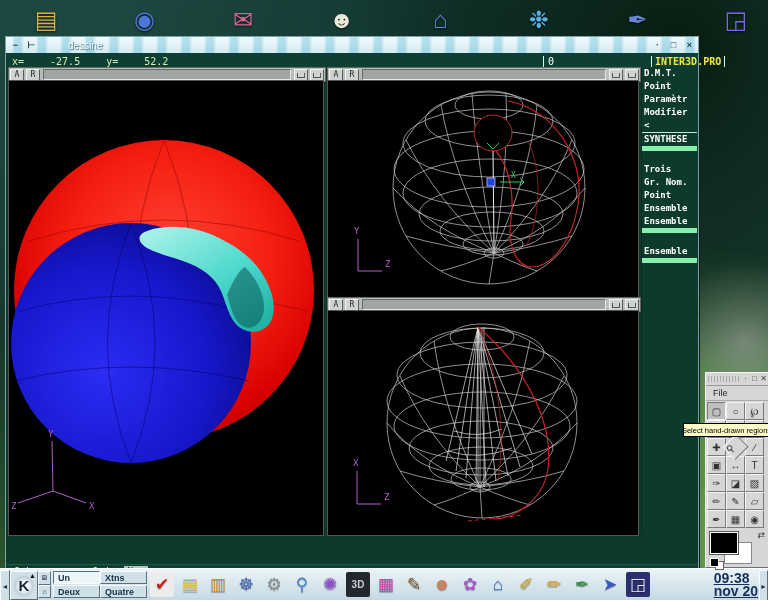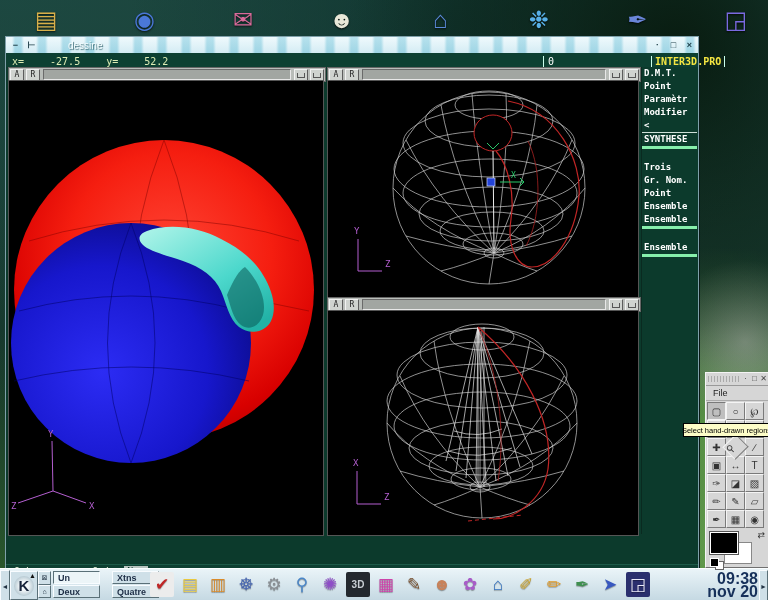--- a/index.html
+++ b/index.html
@@ -47,21 +47,21 @@
           color:#222;font-family:"DejaVu Sans Mono",monospace;}
   .vp-bar{flex:1;height:9px;margin:0 2px;background:#a2a6a2;border:1px solid;border-color:#6a6a6a #e8e8e8 #e8e8e8 #6a6a6a;}
   .vp-sq{width:12px;height:10px;margin:0 1px;background:#cfd3cf;border:1px solid;
          border-color:#f2f2f2 #5c5c5c #5c5c5c #f2f2f2;position:relative;}
   .vp-sq::after{content:"";position:absolute;left:2px;top:3px;width:6px;height:4px;border:1px solid #555;border-top:none;}
   .canvas{position:absolute;background:#000;border:1px solid #555;}
   .menu-panel{position:absolute;left:635px;top:0;width:55px;height:467px;background:#0c3a2c;
     border-left:1px solid #0a2a20;color:#fff;font-family:"DejaVu Sans Mono",monospace;
     font-size:9px;font-weight:bold;}
   .mitem{padding:1px 2px;line-height:11px;white-space:nowrap;overflow:hidden;cursor:default;}
-  .mitem.sep-b{border-bottom:3px solid #86efac;}
+  .mitem.sep-b{border-bottom:5px solid #86efac;}
   .mitem.sep-t{border-top:1px solid #cfe0d8;}
   .mitem.gap-t{margin-top:12px;}
   .bottomrows{position:absolute;left:0;top:497px;width:692px;}
   .brow{height:12px;font-family:"DejaVu Sans Mono",monospace;font-size:10px;color:#e8f0d8;
         display:flex;align-items:center;background:#0d4032;border-top:1px solid #1d5a48;}
   .brow .sp{margin-left:18px;}
   .chip{background:#b8c4c0;color:#0a3428;padding:0 3px;margin-left:14px;}
   .prompt-row{height:11px;background:#083226;color:#2fd6c4;font-family:"DejaVu Sans Mono",monospace;
         font-size:10px;display:flex;align-items:center;border-top:1px solid #1d5a48;}
   
@@ -99,30 +99,30 @@
         border-color:#f8fcff #5a7078 #5a7078 #f8fcff;display:flex;align-items:center;justify-content:center;
         font-weight:bold;font-size:15px;color:#16233a;}
   .kbtn i{position:absolute;right:1px;top:0;font-size:7px;font-style:normal;color:#111;}
   .kgear{position:absolute;width:20px;height:20px;border-radius:50%;
          background:radial-gradient(circle,#f4f8fa 30%,#9ab4c0 90%);z-index:0;}
   .kbtn b{z-index:1;}
   .minis{position:absolute;left:38px;top:2px;width:13px;height:27px;display:flex;flex-direction:column;}
   .mini{flex:1;background:#cfe0e8;border:1px solid;border-color:#f8fcff #5a7078 #5a7078 #f8fcff;
         font-size:7px;display:flex;align-items:center;justify-content:center;color:#234;}
   .pager{position:absolute;left:53px;top:2px;width:94px;height:27px;display:grid;
-         grid-template-columns:47px 47px;grid-auto-rows:13px;grid-auto-flow:row;gap:1px 12px;}
+         grid-template-columns:47px 47px;grid-auto-rows:13px;grid-auto-flow:row;gap:1px 0;}
   .pbtn{background:#cfe0e8;border:1px solid;border-color:#f8fcff #5a7078 #5a7078 #f8fcff;
         font-size:9px;font-weight:bold;color:#1c2c44;display:flex;align-items:center;padding-left:4px;}
   .pbtn.active{background:#ecf5f8;border-color:#5a7078 #f8fcff #f8fcff #5a7078;}
   .ticons{position:absolute;left:150px;top:3px;height:26px;display:flex;gap:4px;}
   .ticon{width:24px;height:25px;display:flex;align-items:center;justify-content:center;
          font-size:17px;border-radius:2px;text-shadow:0 1px 1px rgba(0,0,0,.35);}
   .ticon .small{font-size:10px;font-weight:bold;text-shadow:none;}
-  .clock{position:absolute;right:10px;top:3px;text-align:right;font-size:16px;font-weight:bold;
-         color:#16305a;line-height:13px;font-family:"Liberation Sans",sans-serif;}
+  .clock{position:absolute;right:10px;top:3px;text-align:left;font-size:14px;font-weight:bold;
+         color:#16305a;line-height:13px;font-family:"Liberation Sans",sans-serif;text-decoration:underline;}
   svg text{font-family:"DejaVu Sans Mono",monospace;}
 </style>
 </head>
 <body>
 
 <div class="desk-bg"></div>
 
 <div class="dicons">
 
     <div class="dicon">

